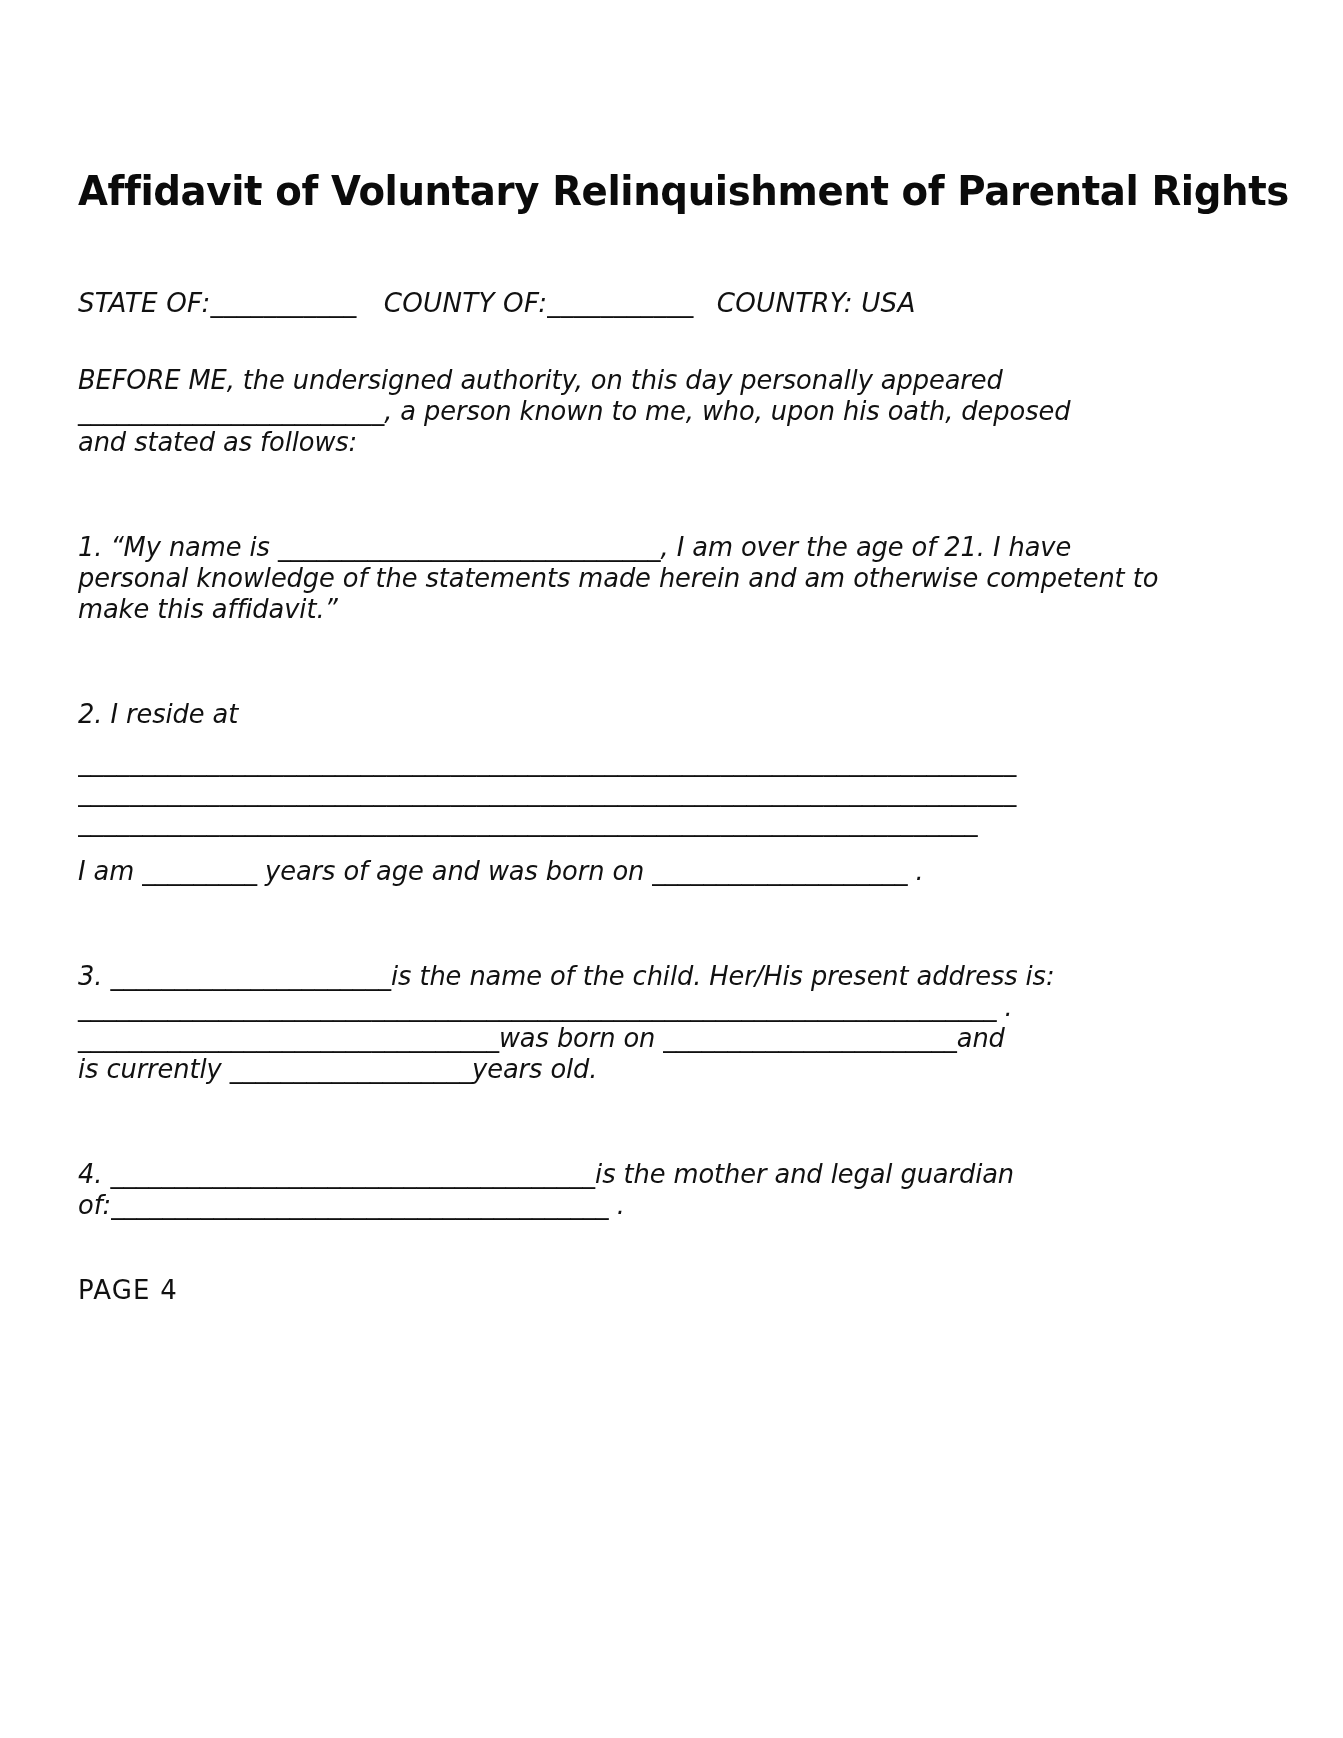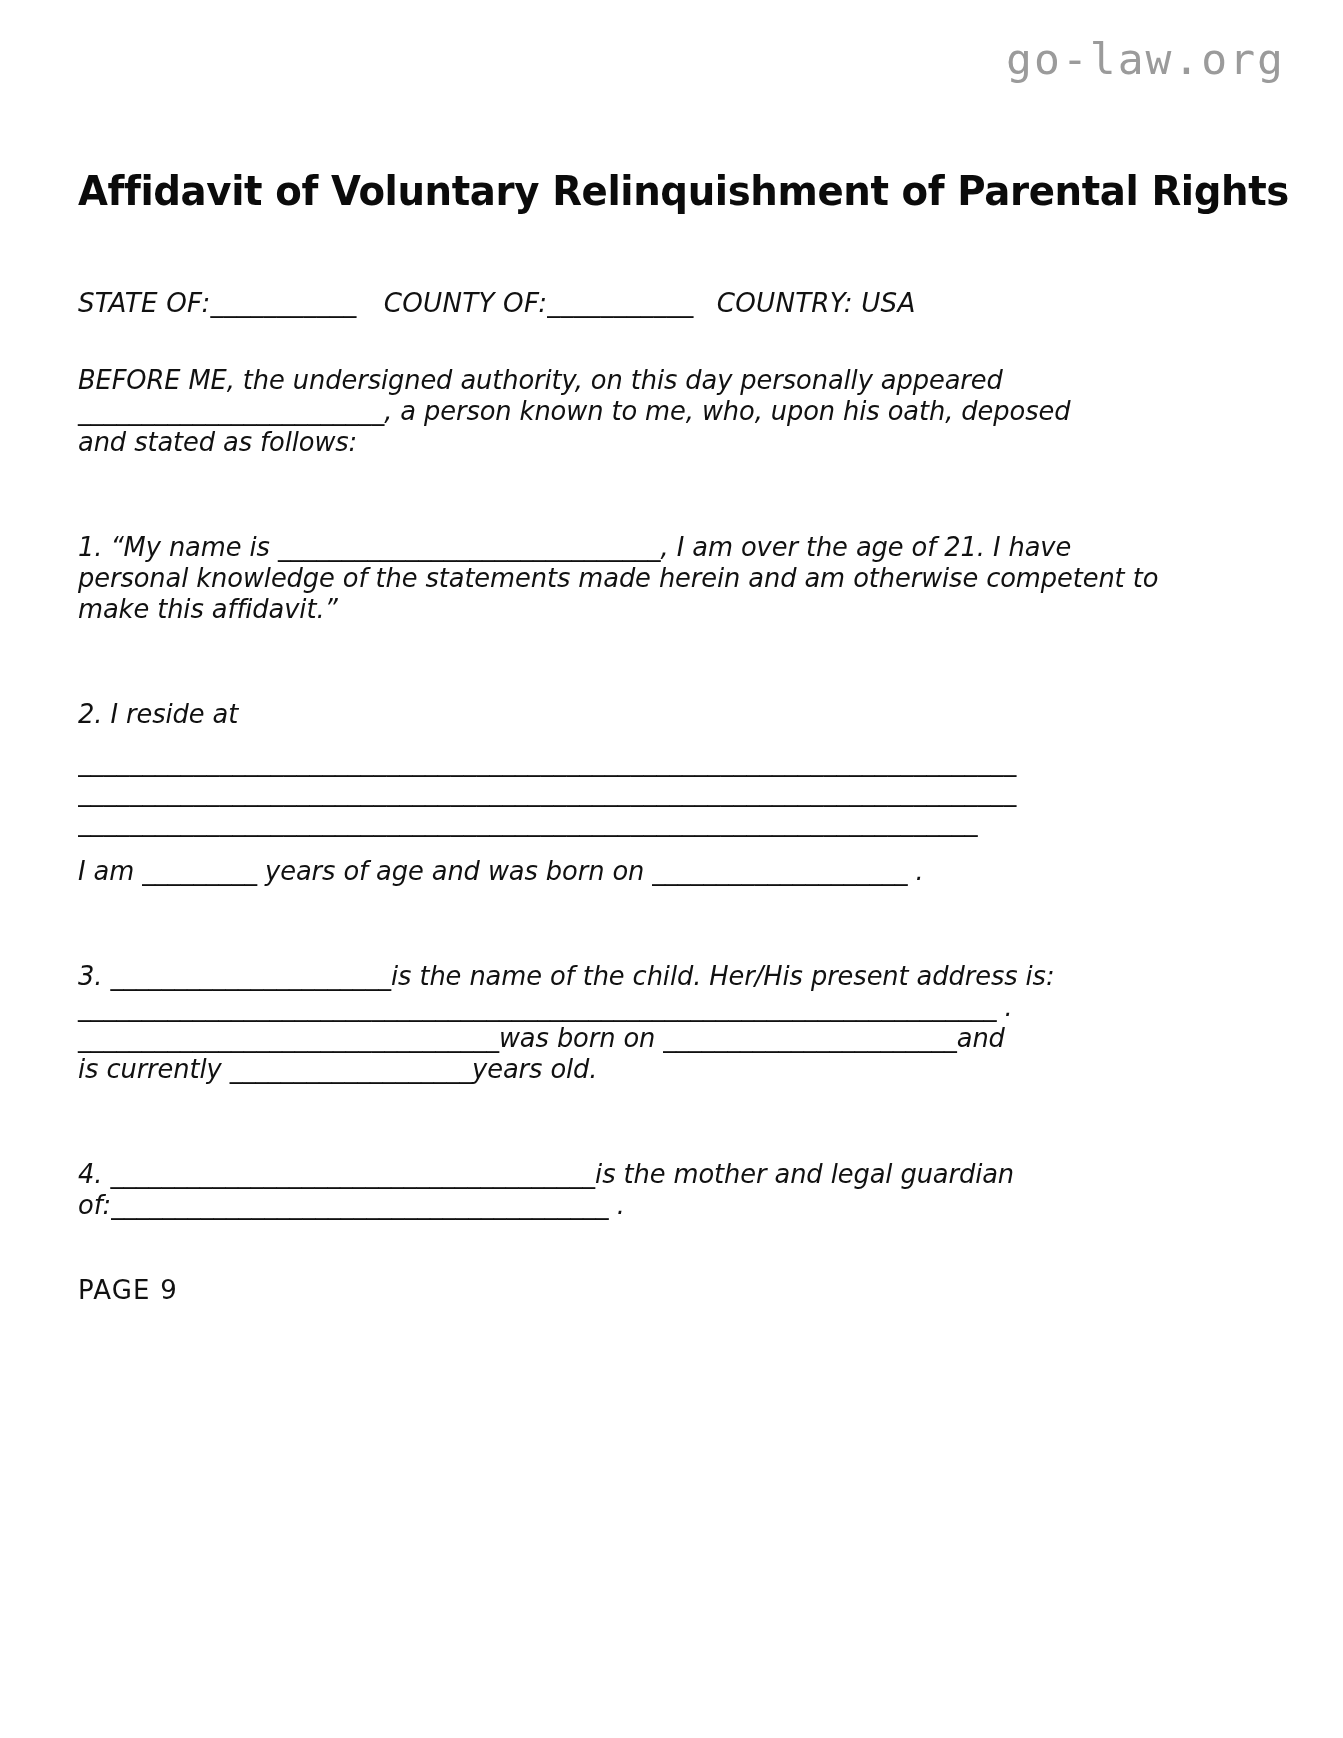--- a/index.html
+++ b/index.html
@@ -100,21 +100,20 @@
     transform-origin: left top;
   }
   .state-line .sp-a { display:inline-block; width: 28px; }
   .state-line .sp-b { display:inline-block; width: 24px; }
 </style>
 </head>
 <body>
 
 <div class="page">
 
-  <div class="watermark">go-law.org</div>
 
   <h1 class="doc-title">Affidavit of Voluntary Relinquishment of Parental Rights</h1>
 
   <div class="body-wrap">
 
     <div class="state-line">
       <span>STATE OF:</span><span>___________</span><span class="sp-a"></span><span>COUNTY OF:</span><span>___________</span><span class="sp-b"></span><span>COUNTRY:</span>&nbsp;<span>USA</span>
     </div>
 
     <div class="gap-md"></div>
@@ -156,15 +155,15 @@
 
     <div class="gap-xl"></div>
 
     <div class="blk">
       <div class="nowrap">4. ______________________________________is the mother and legal guardian</div>
       <div class="nowrap">of:_______________________________________  .</div>
     </div>
 
   </div>
 
-  <div class="page-label">PAGE 9</div>
+  <div class="page-label">PAGE 4</div>
 
 </div>
 
 </body></html>

